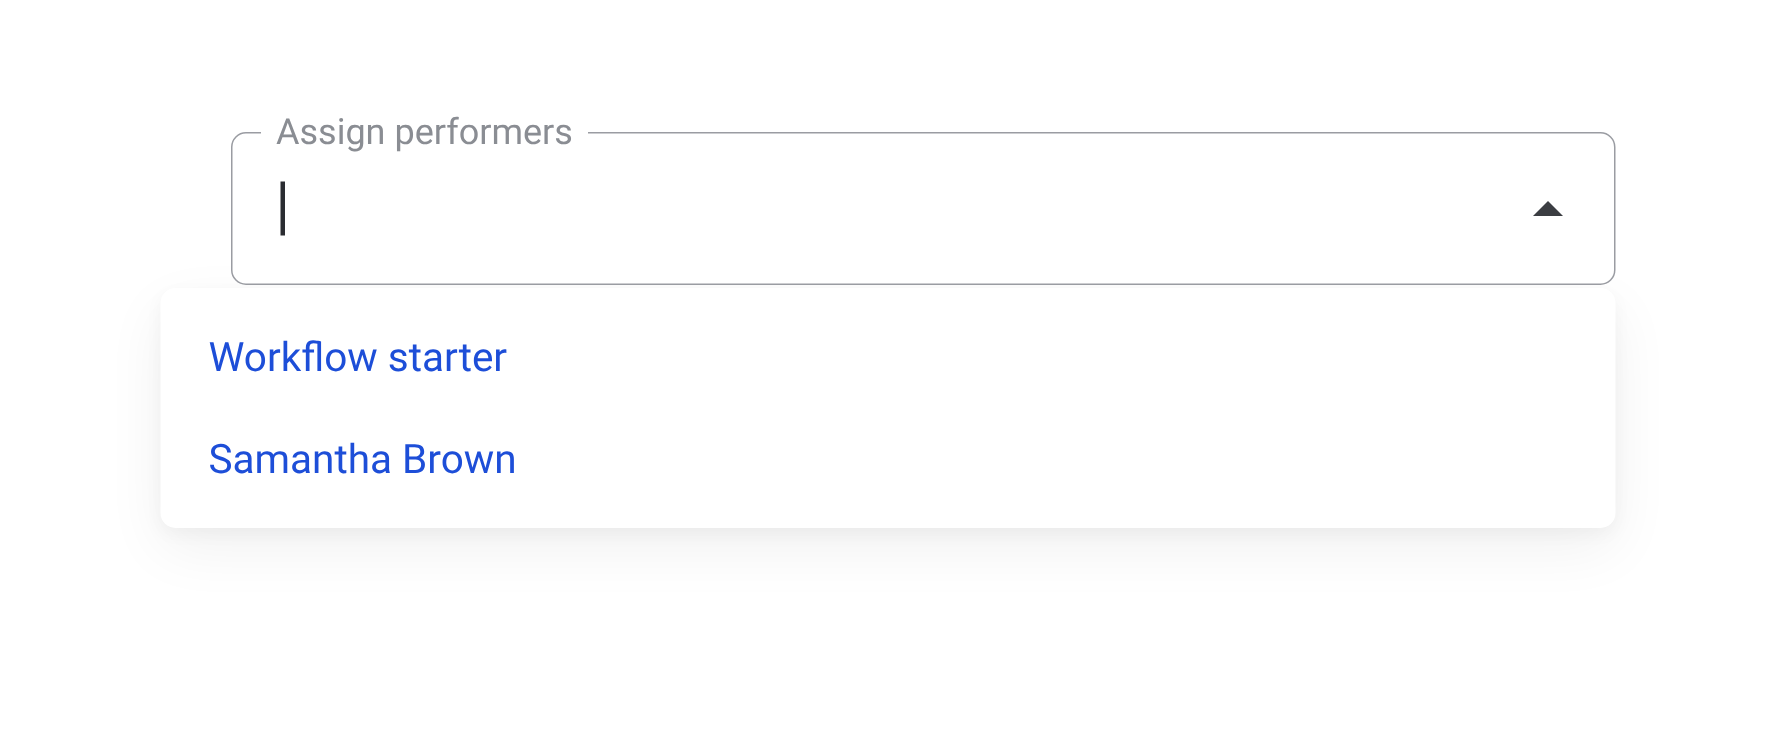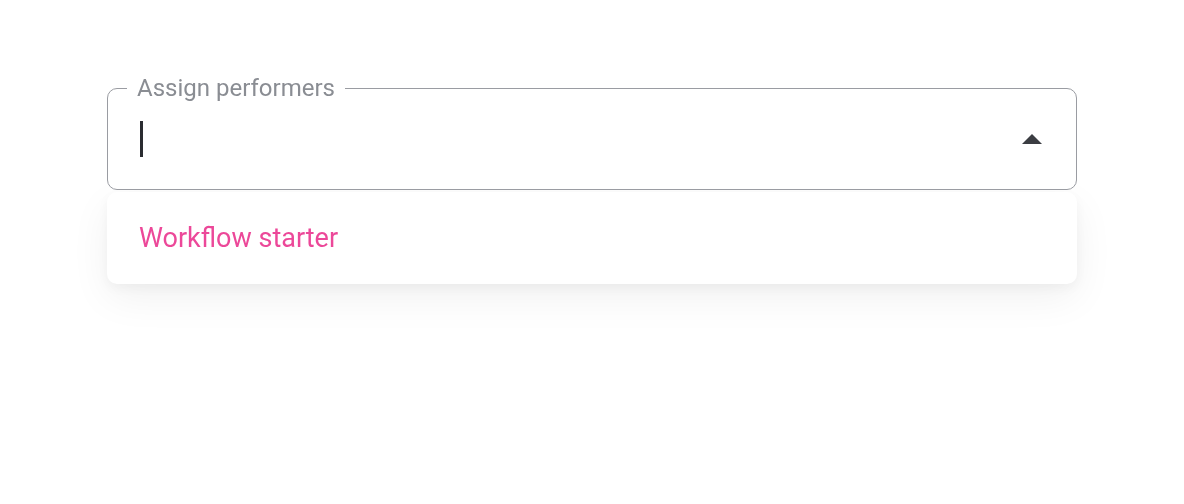--- a/index.html
+++ b/index.html
@@ -15,20 +15,21 @@
       position: relative;
     }
     .container {
       position: absolute;
       left: 107px;
       top: 88px;
       width: 970px;
     }
     .fieldset-wrap {
       position: relative;
+      margin-left: 47px;
     }
     .field-label {
       position: absolute;
       top: -14px;
       left: 20px;
       background: #ffffff;
       padding: 0 10px;
       color: #8a8d93;
       font-size: 24px;
       font-weight: 400;
@@ -63,32 +64,33 @@
       width: 100%;
       background: #ffffff;
       border-radius: 10px;
       box-shadow: 0 14px 40px rgba(0,0,0,0.06), 0 4px 12px rgba(0,0,0,0.04);
       padding: 12px 0;
       margin-top: 2px;
     }
     .dropdown-item {
       padding: 18px 32px;
       font-size: 27px;
-      color: #ec4899;
+      color: #1d4ed8;
       font-weight: 400;
       cursor: pointer;
     }
   </style>
 </head>
 <body>
 
 <div class="container">
   <div class="fieldset-wrap">
     <div class="field-label">Assign performers</div>
     <div class="combobox">
       <div class="cursor"></div>
       <div class="caret-up"></div>
     </div>
   </div>
   <div class="dropdown">
     <div class="dropdown-item">Workflow starter</div>
+    <div class="dropdown-item">Samantha Brown</div>
   </div>
 </div>
 
 </body></html>

